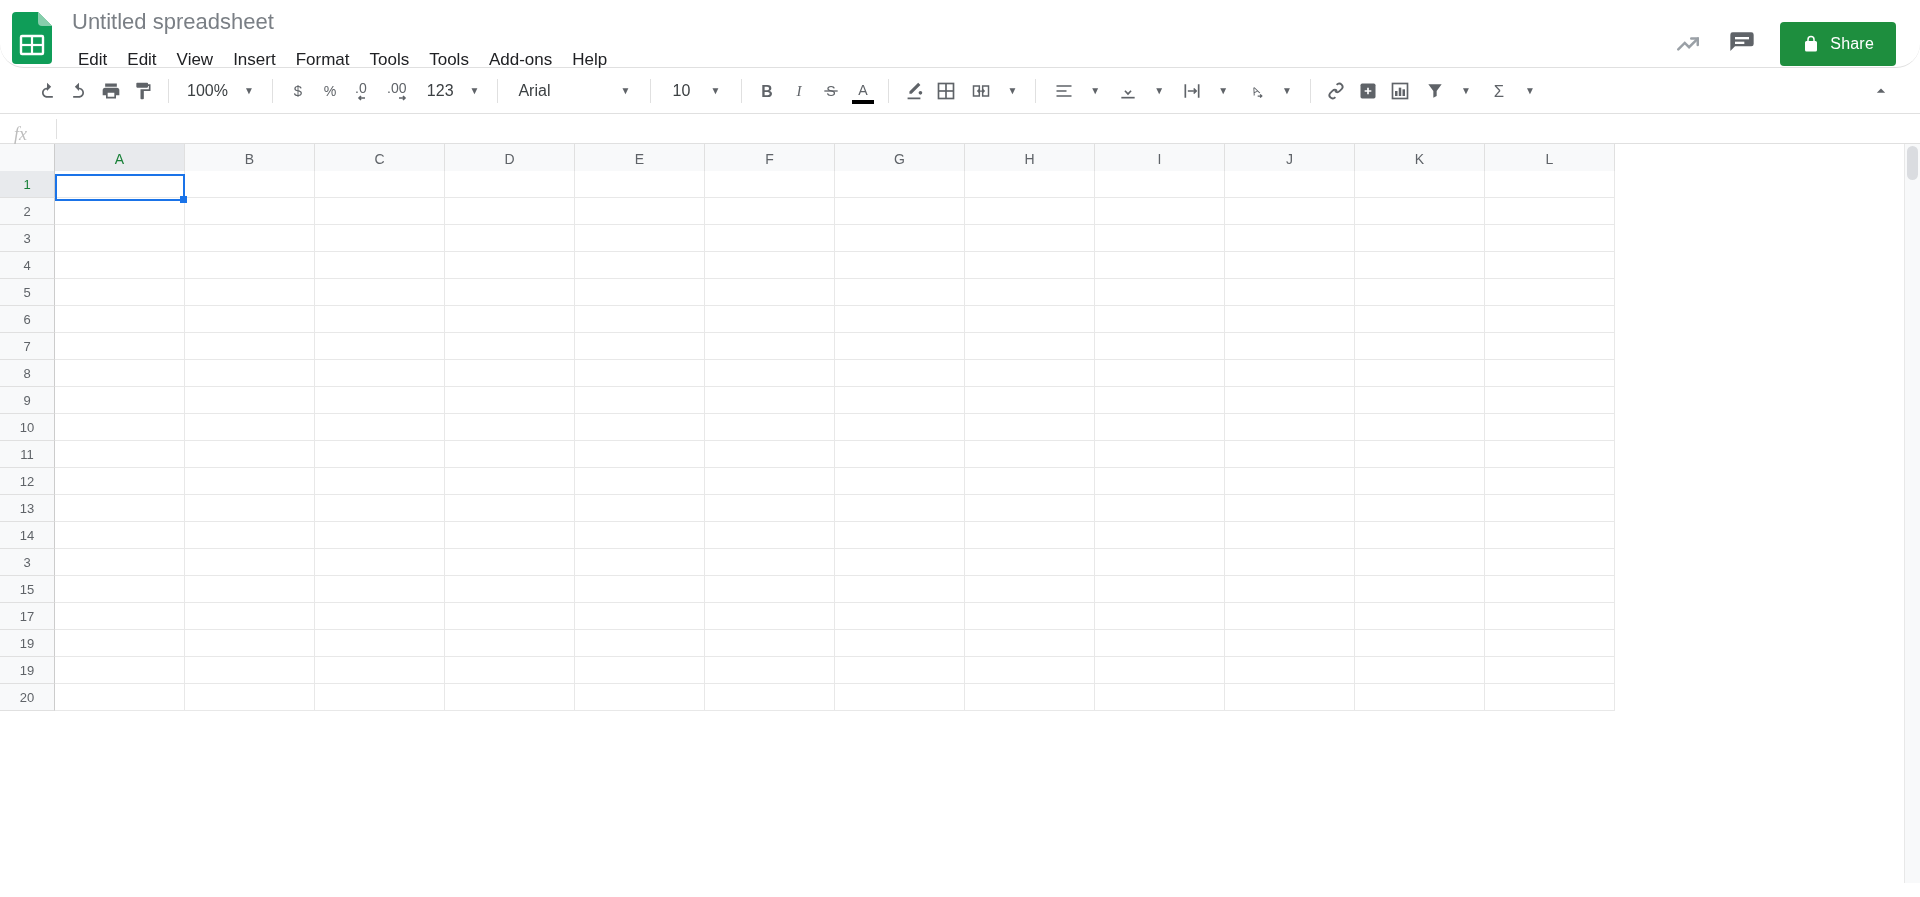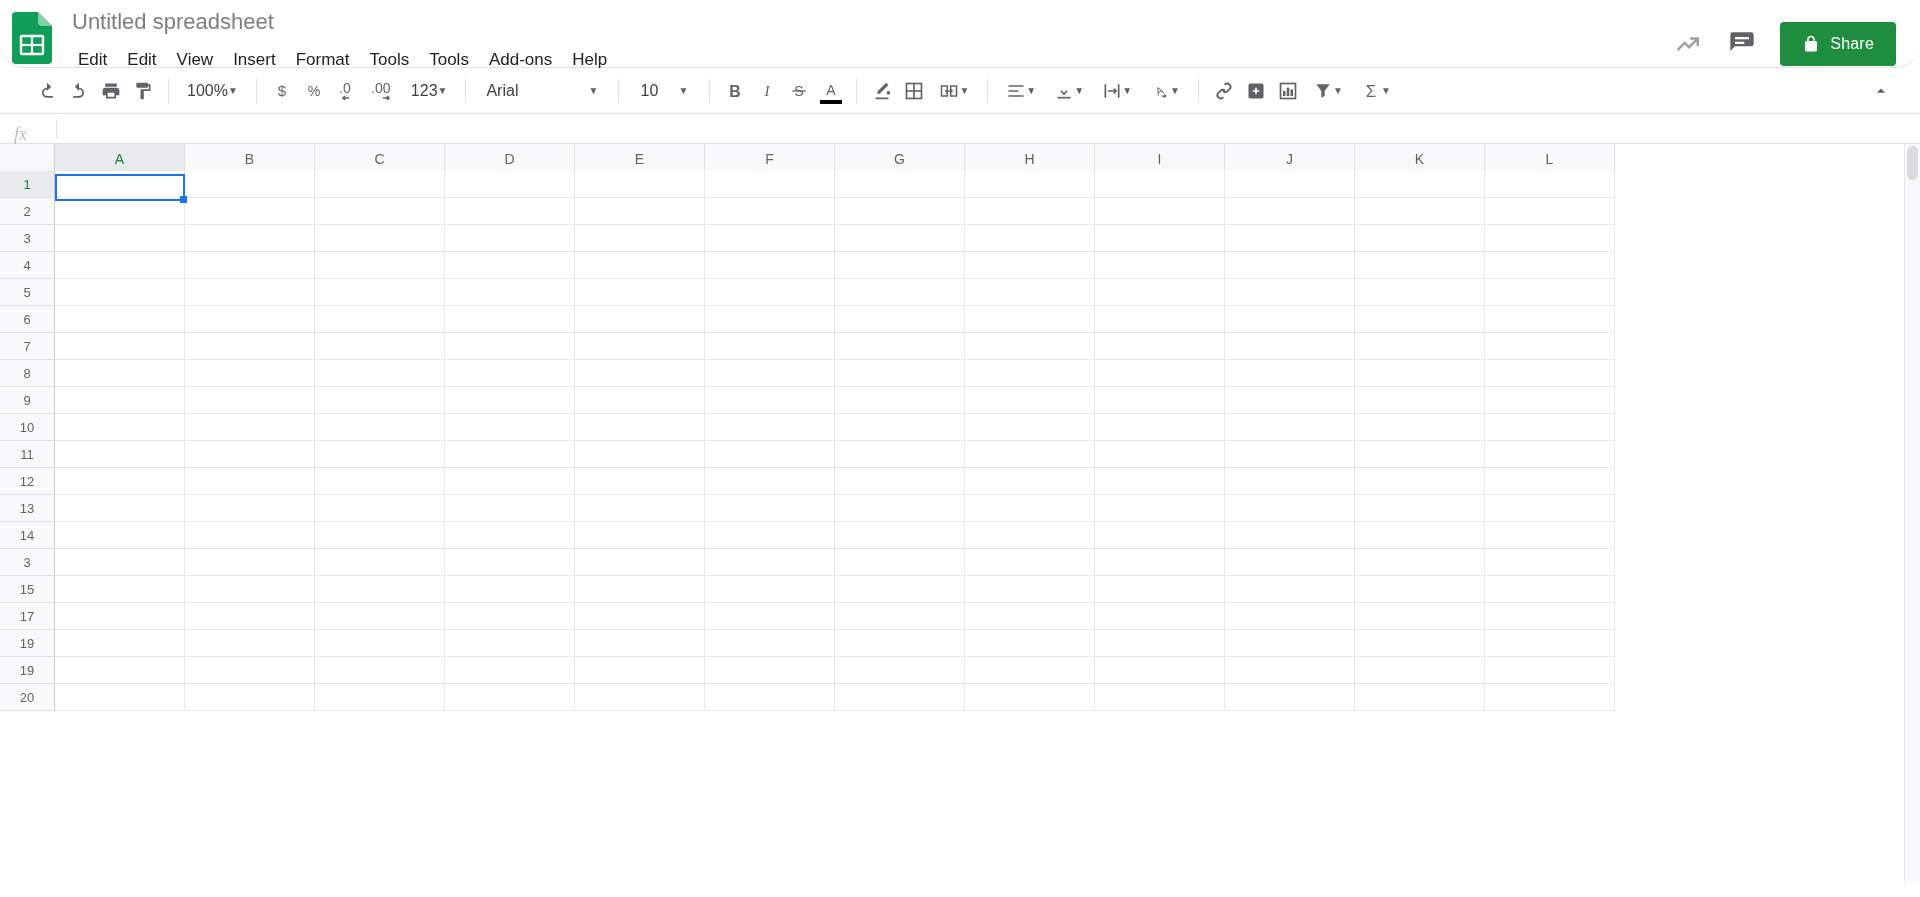--- a/index.html
+++ b/index.html
@@ -95,21 +95,21 @@
     border-radius:2px;
     cursor:pointer;
     font-size:16px;
     color:#5f6368;
   }
   .tb-sep {
     width:1px;height:24px;
     background:#e0e0e0;
     margin:0 8px;
   }
-  .tb-combo { gap:0; padding:0 8px; }
+  .tb-combo { gap:16px; padding:0 8px; }
   .tb-text { font-size:16px; color:#3c4043; }
   .drop-arrow { font-size:10px;color:#5f6368; }
   .font-combo { min-width:132px; justify-content:space-between; padding:0 10px;align-items:center; }
   .size-combo { min-width:70px; justify-content:center; gap:20px;}
   .text-color-underline {
     position:relative;
   }
   .text-color-underline::after{
     content:""; position:absolute; left:4px; right:4px; bottom:2px; height:4px; background:#000;
   }

